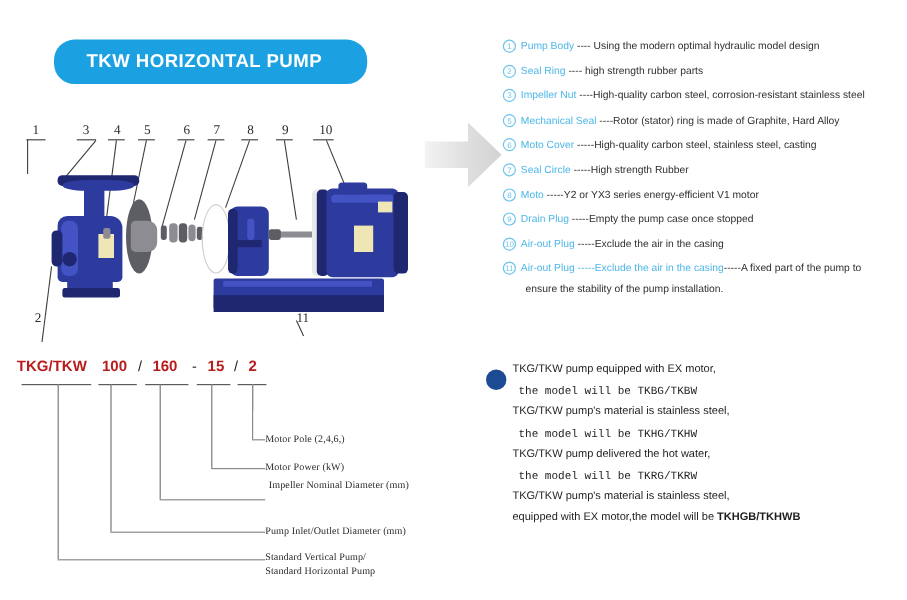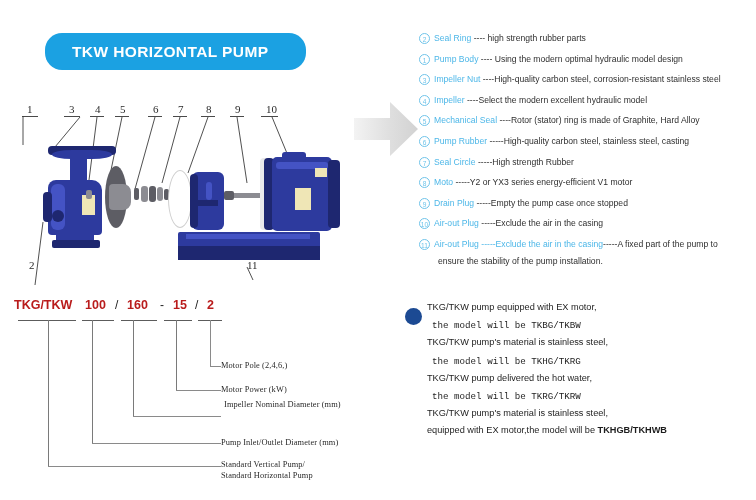--- a/index.html
+++ b/index.html
@@ -299,47 +299,43 @@
         <stop offset="100%" stop-color="#d2d2d2"></stop>
       </linearGradient>
     </defs>
     <path d="M2,20 L38,20 L38,4 L66,31 L38,58 L38,42 L2,42 Z" fill="url(#arrGrad)"></path>
   </svg>
 </div>
 
 <div id="parts-legend">
 
   <div class="legend-row">
+    <span class="legend-num">1</span>
+    <span class="legend-body"><span class="legend-label">Pump Body</span><span class="legend-desc"> ---- </span><span class="legend-desc">Using the modern optimal hydraulic model design</span></span>
+  </div>
+
+  <div class="legend-row">
     <span class="legend-num">2</span>
     <span class="legend-body"><span class="legend-label">Seal Ring</span><span class="legend-desc"> ---- </span><span class="legend-desc">high strength rubber parts</span></span>
   </div>
 
   <div class="legend-row">
-    <span class="legend-num">1</span>
-    <span class="legend-body"><span class="legend-label">Pump Body</span><span class="legend-desc"> ---- </span><span class="legend-desc">Using the modern optimal hydraulic model design</span></span>
-  </div>
-
-  <div class="legend-row">
     <span class="legend-num">3</span>
     <span class="legend-body"><span class="legend-label">Impeller Nut</span><span class="legend-desc"> ----</span><span class="legend-desc">High-quality carbon steel, corrosion-resistant stainless steel</span></span>
   </div>
 
-  <div class="legend-row">
-    <span class="legend-num">4</span>
-    <span class="legend-body"><span class="legend-label"> Impeller</span><span class="legend-desc"> ----</span><span class="legend-desc">Select the modern excellent hydraulic model</span></span>
-  </div>
 
   <div class="legend-row">
     <span class="legend-num">5</span>
     <span class="legend-body"><span class="legend-label">Mechanical Seal</span><span class="legend-desc"> ----</span><span class="legend-desc">Rotor (stator) ring is made of Graphite, Hard Alloy</span></span>
   </div>
 
   <div class="legend-row">
     <span class="legend-num">6</span>
-    <span class="legend-body"><span class="legend-label">Pump Rubber</span><span class="legend-desc"> -----</span><span class="legend-desc">High-quality carbon steel, stainless steel, casting</span></span>
+    <span class="legend-body"><span class="legend-label">Moto Cover</span><span class="legend-desc"> -----</span><span class="legend-desc">High-quality carbon steel, stainless steel, casting</span></span>
   </div>
 
   <div class="legend-row">
     <span class="legend-num">7</span>
     <span class="legend-body"><span class="legend-label">Seal Circle</span><span class="legend-desc"> -----</span><span class="legend-desc">High strength Rubber</span></span>
   </div>
 
   <div class="legend-row">
     <span class="legend-num">8</span>
     <span class="legend-body"><span class="legend-label"> Moto</span><span class="legend-desc"> -----</span><span class="legend-desc">Y2 or YX3 series energy-efficient V1 motor</span></span>
@@ -404,18 +400,18 @@
     <span class="l2">Standard  Horizontal Pump</span>
   </span>
 </div>
 
 <div id="variant-notes">
   <div id="variant-bullet"></div>
 
   <div class="note-line">TKG/TKW pump equipped with EX motor,</div>
   <div class="note-line note-indent note-spacer-a">the model will be TKBG/TKBW</div>
   <div class="note-line note-spacer-b">TKG/TKW pump's material is stainless steel,</div>
-  <div class="note-line note-indent note-spacer-a">the model will be TKHG/TKRG</div>
+  <div class="note-line note-indent note-spacer-a">the model will be TKHG/TKHW</div>
   <div class="note-line note-spacer-b">TKG/TKW pump delivered the hot water,</div>
   <div class="note-line note-indent note-spacer-a">the model will be TKRG/TKRW</div>
   <div class="note-line note-spacer-b">TKG/TKW pump's material is stainless steel,</div>
   <div class="note-line" style="margin-top:8px;"><span>equipped with EX motor,the model will be </span><span class="note-bold">TKHGB/TKHWB</span></div>
 </div>
 
 </body></html>

